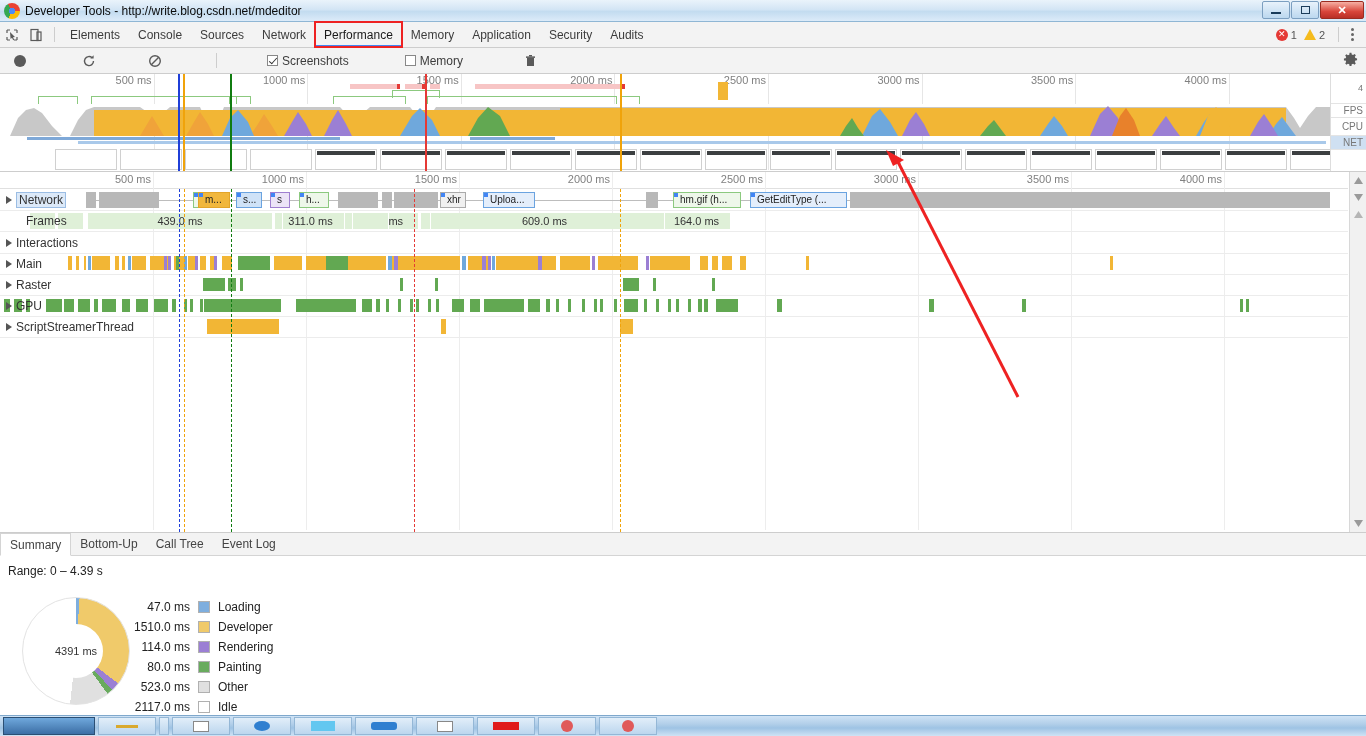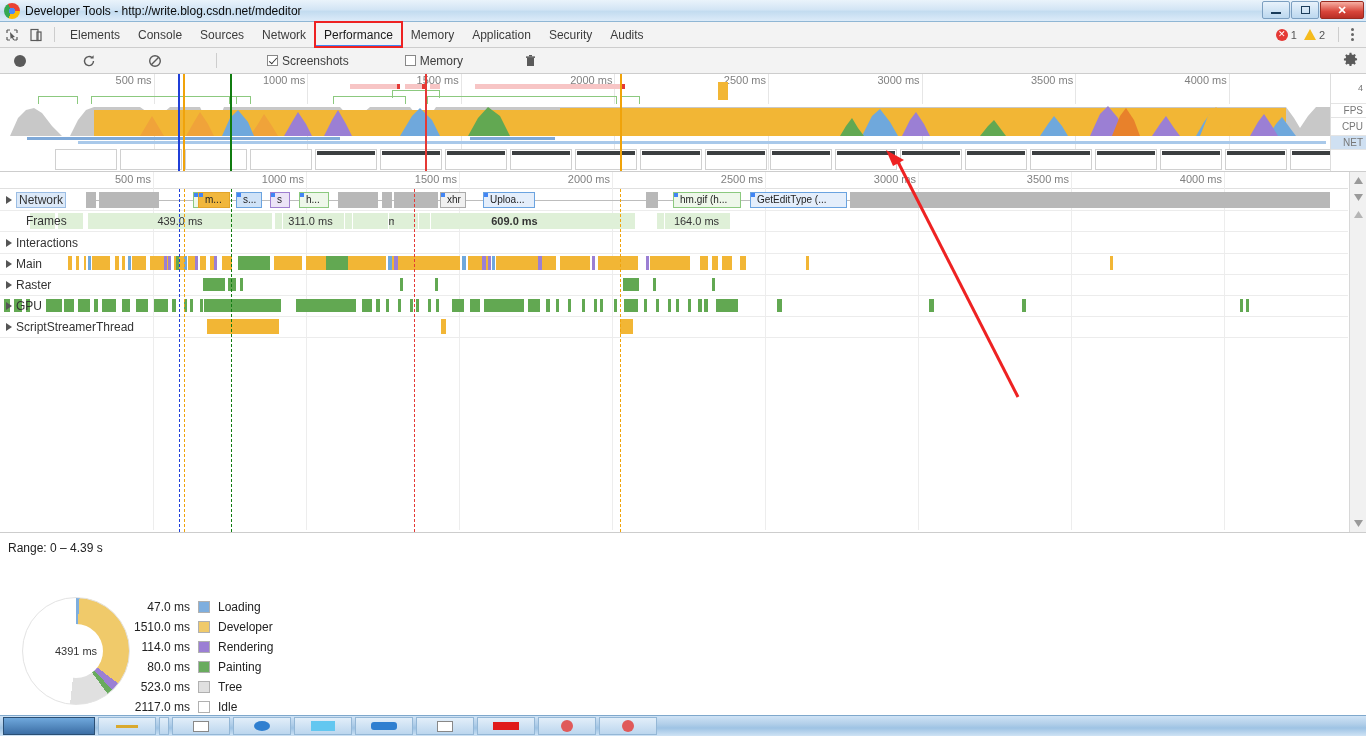--- a/index.html
+++ b/index.html
@@ -495,21 +495,21 @@
         <span class="tri"></span>
         <span style="background:#dce9f8;border:1px solid #9bbde4;padding:0 2px;">Network</span>
       </div>
     </div>
 
     <div class="track-row" style="top:39px; height:21px;">
       <div id="frame-boxes">
           <div class="frame-box" style="left: 88px; width: 185px;">439.0 ms</div>
           <div class="frame-box" style="left: 277px; width: 68px;">311.0 ms</div>
           <div class="frame-box" style="left: 347px; width: 68px;">196.0 ms</div>
-          <div class="frame-box" style="left: 394px; width: 242px; font-weight: bold;">609.0 ms</div>
+          <div class="frame-box" style="left: 424px; width: 242px;">609.0 ms</div>
           <div class="frame-box" style="left: 663px; width: 68px;">164.0 ms</div>
           <div class="frame-box" style="left: 30px; width: 26px;"></div>
           <div class="frame-box" style="left: 58px; width: 26px;"></div>
           <div class="frame-box" style="left: 275px; width: 8px;"></div>
           <div class="frame-box" style="left: 345px; width: 8px;"></div>
           <div class="frame-box" style="left: 355px; width: 34px;"></div>
           <div class="frame-box" style="left: 411px; width: 8px;"></div>
           <div class="frame-box" style="left: 421px; width: 10px;"></div>
           <div class="frame-box" style="left: 657px; width: 8px;"></div>
         </div>
@@ -714,20 +714,34 @@
       </div>
       <div class="sb-arrow" style="top:343px;">
         <svg width="9" height="7" viewBox="0 0 9 7">
             <path d="M4.5 7L0 0h9z" fill="#9a9a9a"></path>
           </svg>
       </div>
     </div>
   </div>
 
   <div class="details">
+    <div class="det-tabs">
+      <div class="det-tab active">
+          <span>Summary</span>
+        </div>
+      <div class="det-tab">
+          <span>Bottom-Up</span>
+        </div>
+      <div class="det-tab">
+          <span>Call Tree</span>
+        </div>
+      <div class="det-tab">
+          <span>Event Log</span>
+        </div>
+    </div>
 
     <div class="range-txt">Range: 0 – 4.39 s</div>
 
     <div class="donut-wrap">
       <div class="donut" id="donut" style="background: conic-gradient(rgb(126, 174, 222) 0%, rgb(126, 174, 222) 1.07%, rgb(240, 202, 106) 1.07%, rgb(240, 202, 106) 35.459%, rgb(155, 127, 212) 35.459%, rgb(155, 127, 212) 38.055%, rgb(105, 171, 94) 38.055%, rgb(105, 171, 94) 39.877%, rgb(224, 224, 224) 39.877%, rgb(224, 224, 224) 51.788%, rgb(255, 255, 255) 51.788%, rgb(255, 255, 255) 100%); border: 1px solid rgb(227, 227, 227);"></div>
       <div class="donut-hole">4391 ms</div>
     </div>
 
     <div class="legend" id="legend">
         <div class="leg-row">
@@ -746,21 +760,21 @@
           <span>Rendering</span>
         </div>
         <div class="leg-row">
           <span class="leg-val">80.0 ms</span>
           <span class="leg-sw" style="background: rgb(105, 171, 94);"></span>
           <span>Painting</span>
         </div>
         <div class="leg-row">
           <span class="leg-val">523.0 ms</span>
           <span class="leg-sw" style="background: rgb(224, 224, 224);"></span>
-          <span>Tree</span>
+          <span>Other</span>
         </div>
         <div class="leg-row">
           <span class="leg-val">2117.0 ms</span>
           <span class="leg-sw" style="background: rgb(255, 255, 255);"></span>
           <span>Idle</span>
         </div>
       </div>
   </div>
 
   <svg class="arrow-svg">

